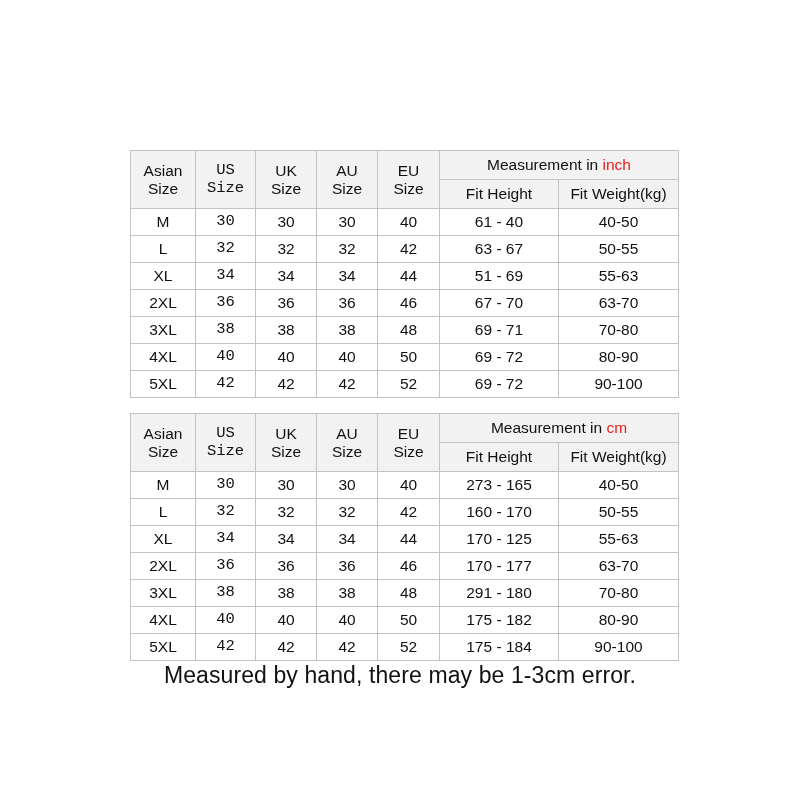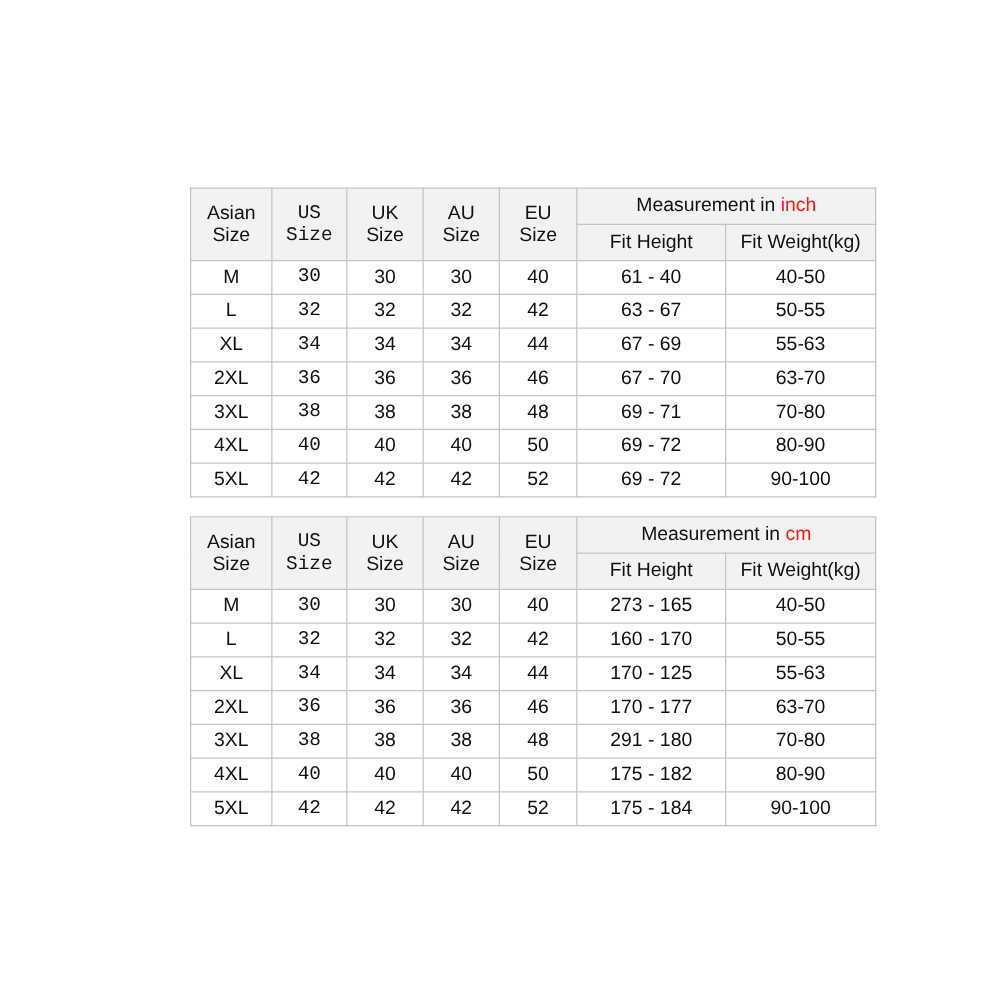--- a/index.html
+++ b/index.html
@@ -23,21 +23,20 @@
     position: absolute;
     left: 130px;
     top: 150px;
     width: 548px;
   }
   table.size-table {
     width: 548px;
     border-collapse: collapse;
     table-layout: fixed;
     background: #ffffff;
-    margin-left: 22px;
   }
   .spacer {
     height: 15px;
   }
   .size-table th,
   .size-table td {
     border: 1px solid #c3c3c3;
     text-align: center;
     vertical-align: middle;
     font-weight: normal;
@@ -160,21 +159,21 @@
             <td>42</td>
             <td>63  - 67</td>
             <td>50-55</td>
           </tr>
           <tr>
             <td>XL</td>
             <td class="bold">34</td>
             <td>34</td>
             <td>34</td>
             <td>44</td>
-            <td>67  - 69</td>
+            <td>51  - 69</td>
             <td>55-63</td>
           </tr>
           <tr>
             <td>2XL</td>
             <td class="bold">36</td>
             <td>36</td>
             <td>36</td>
             <td>46</td>
             <td>67  - 70</td>
             <td>63-70</td>
@@ -314,14 +313,15 @@
             <td>42</td>
             <td>52</td>
             <td>175  - 184</td>
             <td>90-100</td>
           </tr>
         </tbody>
     </table>
 
   </div>
 
+  <div class="footer-note">Measured by hand, there may be 1-3cm error.</div>
 
 </div>
 
 </body></html>

